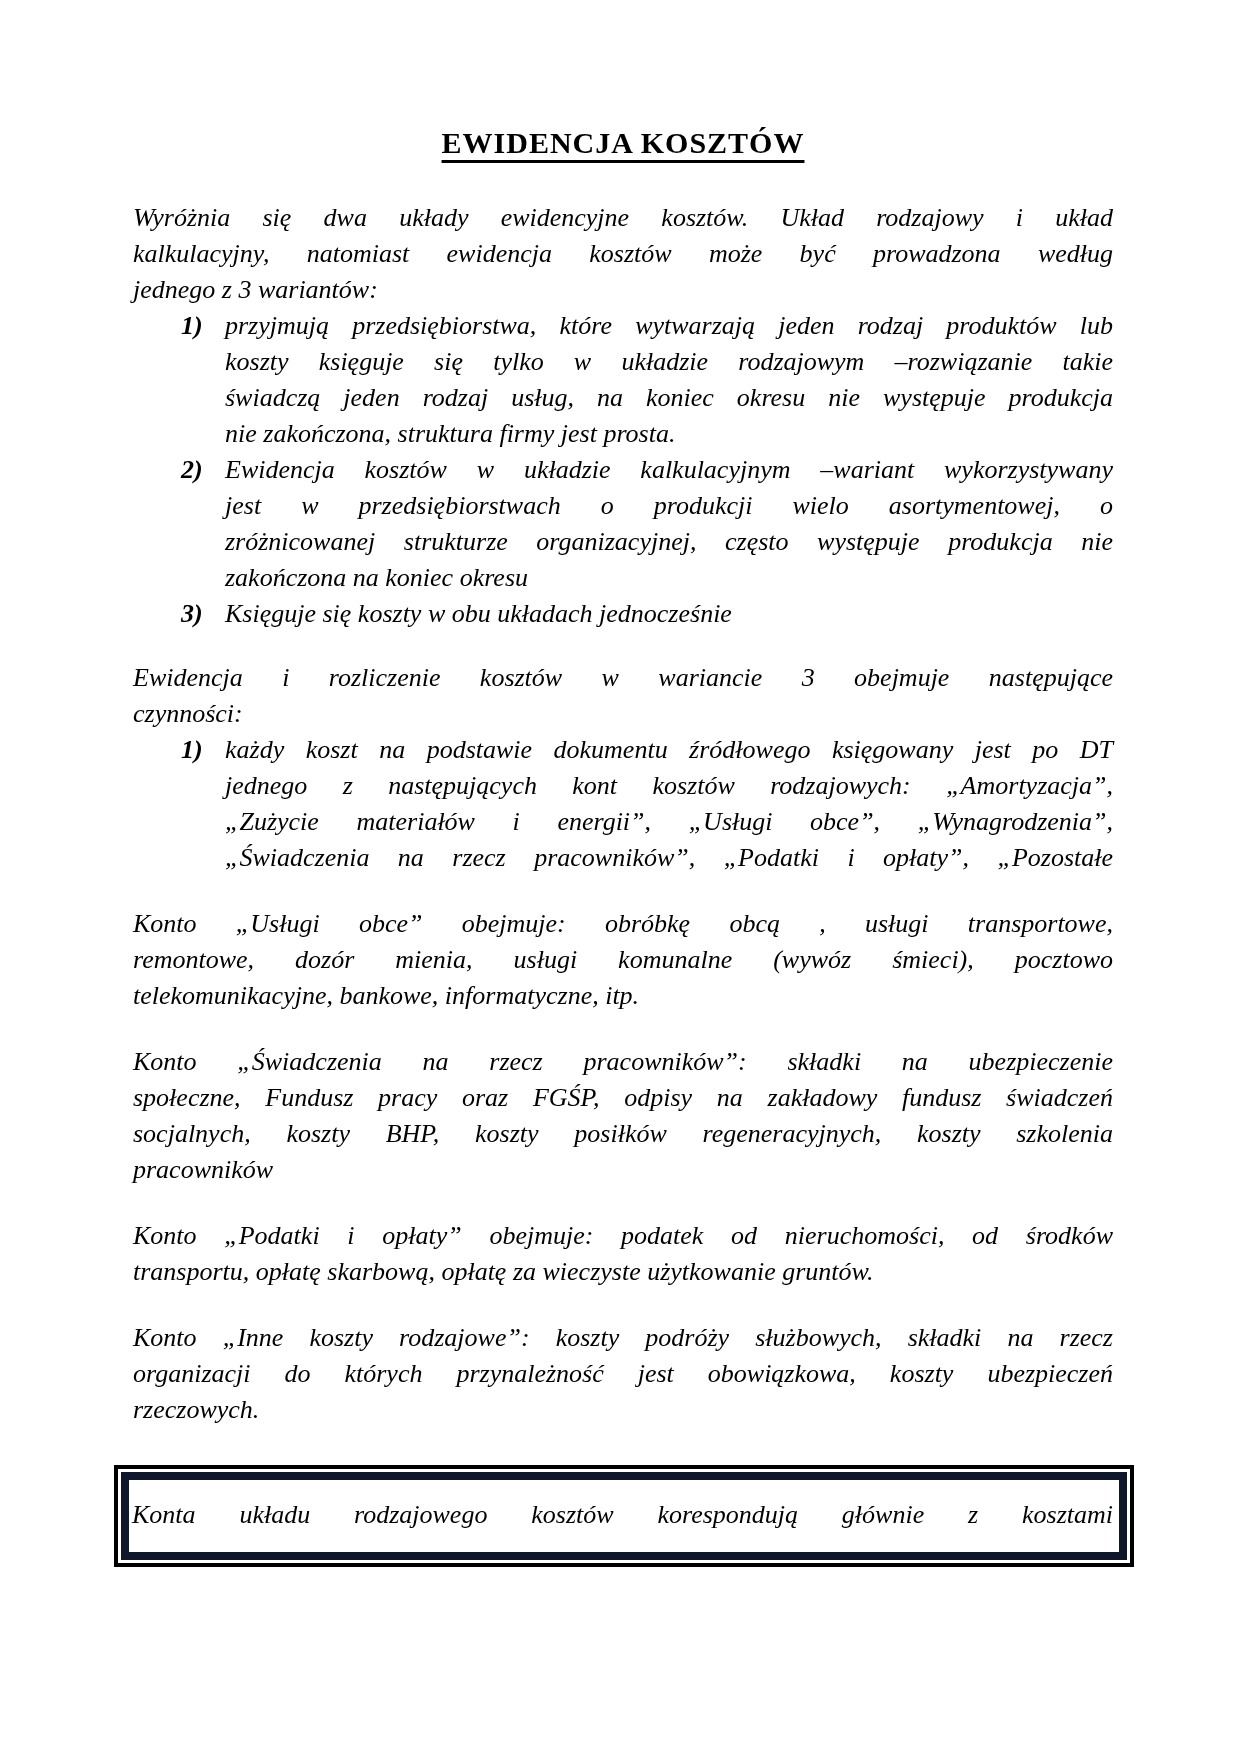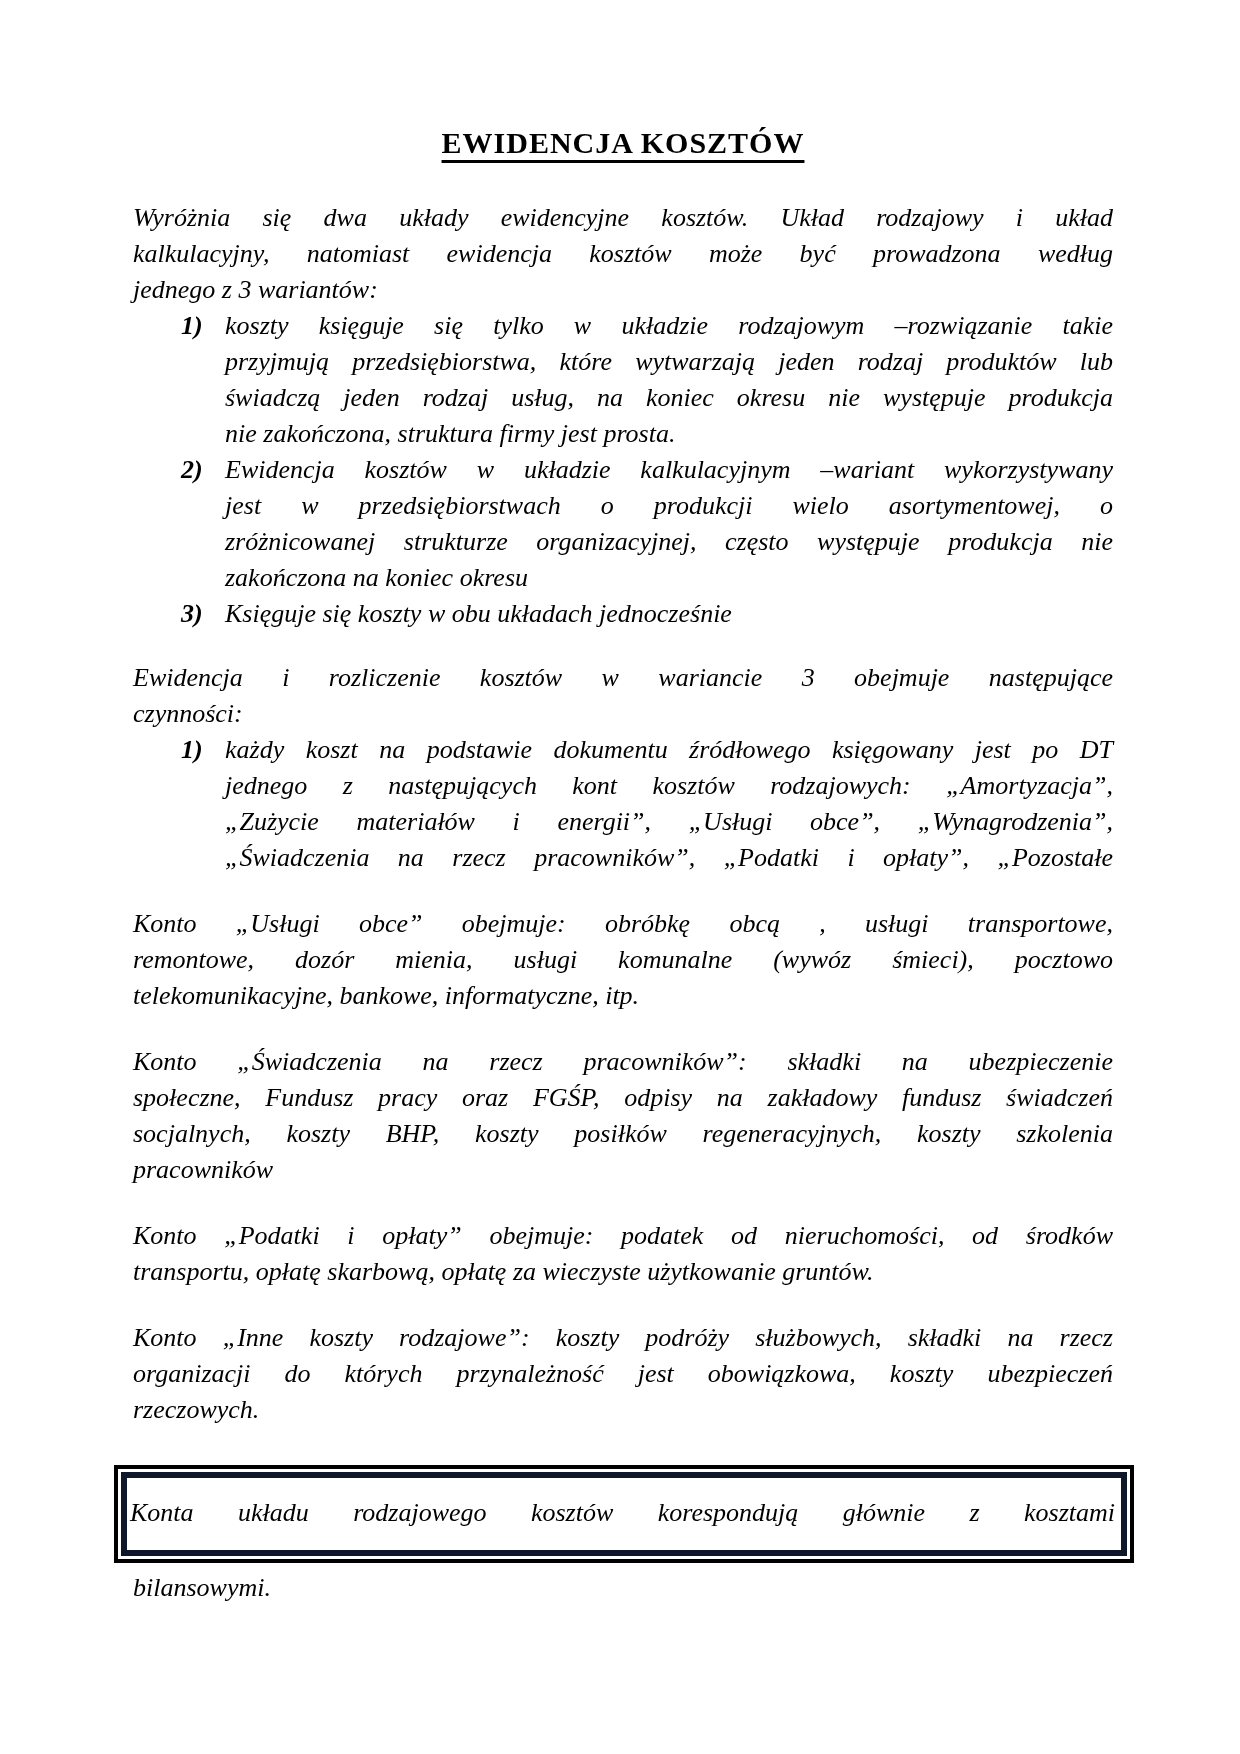--- a/index.html
+++ b/index.html
@@ -41,21 +41,21 @@
   .mk {
     flex:none;
     width:44px;
     font-weight:bold;
     font-size:26px;
     line-height:36px;
   }
   .li-body { flex:1 1 auto; min-width:0; }
   .boxed { margin-top:44px; position:relative; }
   .box-line {
-    border:6px solid #0f172a;
+    border:8px solid #0f172a;
     box-shadow:0 0 0 3px #fff, 0 0 0 7px #000;
     margin:10px -14px 0 -12px;
     padding:17px 6px 19px 3px;
     font-size:26px;
     line-height:36px;
     text-align:justify;
     text-align-last:justify;
   }
   .box-after {
     margin-top:14px;
@@ -73,22 +73,22 @@
   <div class="para b">
     <div class="ln j">Wyróżnia się dwa układy ewidencyjne kosztów. Układ rodzajowy i układ</div>
     <div class="ln j">kalkulacyjny, natomiast ewidencja kosztów może być prowadzona według</div>
     <div class="ln">jednego z 3 wariantów:</div>
   </div>
 
   <div class="list">
     <div class="li">
       <div class="mk">1)</div>
       <div class="li-body">
+        <div class="ln j">przyjmują przedsiębiorstwa, które wytwarzają jeden rodzaj produktów lub</div>
         <div class="ln j">koszty księguje się tylko w układzie rodzajowym –rozwiązanie takie</div>
-        <div class="ln j">przyjmują przedsiębiorstwa, które wytwarzają jeden rodzaj produktów lub</div>
         <div class="ln j">świadczą jeden rodzaj usług, na koniec okresu nie występuje produkcja</div>
         <div class="ln">nie zakończona, struktura firmy jest prosta.</div>
       </div>
     </div>
     <div class="li">
       <div class="mk">2)</div>
       <div class="li-body">
         <div class="ln j">Ewidencja  kosztów w układzie kalkulacyjnym –wariant wykorzystywany</div>
         <div class="ln j">jest w przedsiębiorstwach o produkcji wielo asortymentowej, o</div>
         <div class="ln j">zróżnicowanej strukturze organizacyjnej, często występuje produkcja nie</div>
@@ -139,16 +139,15 @@
   </div>
 
   <div class="para gap30">
     <div class="ln j">Konto „Inne koszty rodzajowe”: koszty podróży służbowych, składki na rzecz</div>
     <div class="ln j">organizacji do których przynależność jest obowiązkowa, koszty ubezpieczeń</div>
     <div class="ln">rzeczowych.</div>
   </div>
 
   <div class="boxed">
     <div class="box-line">Konta układu rodzajowego kosztów korespondują głównie z kosztami</div>
-    <div class="box-after">bilansowymi.</div>
   </div>
 
 </div>
 
 </body></html>

